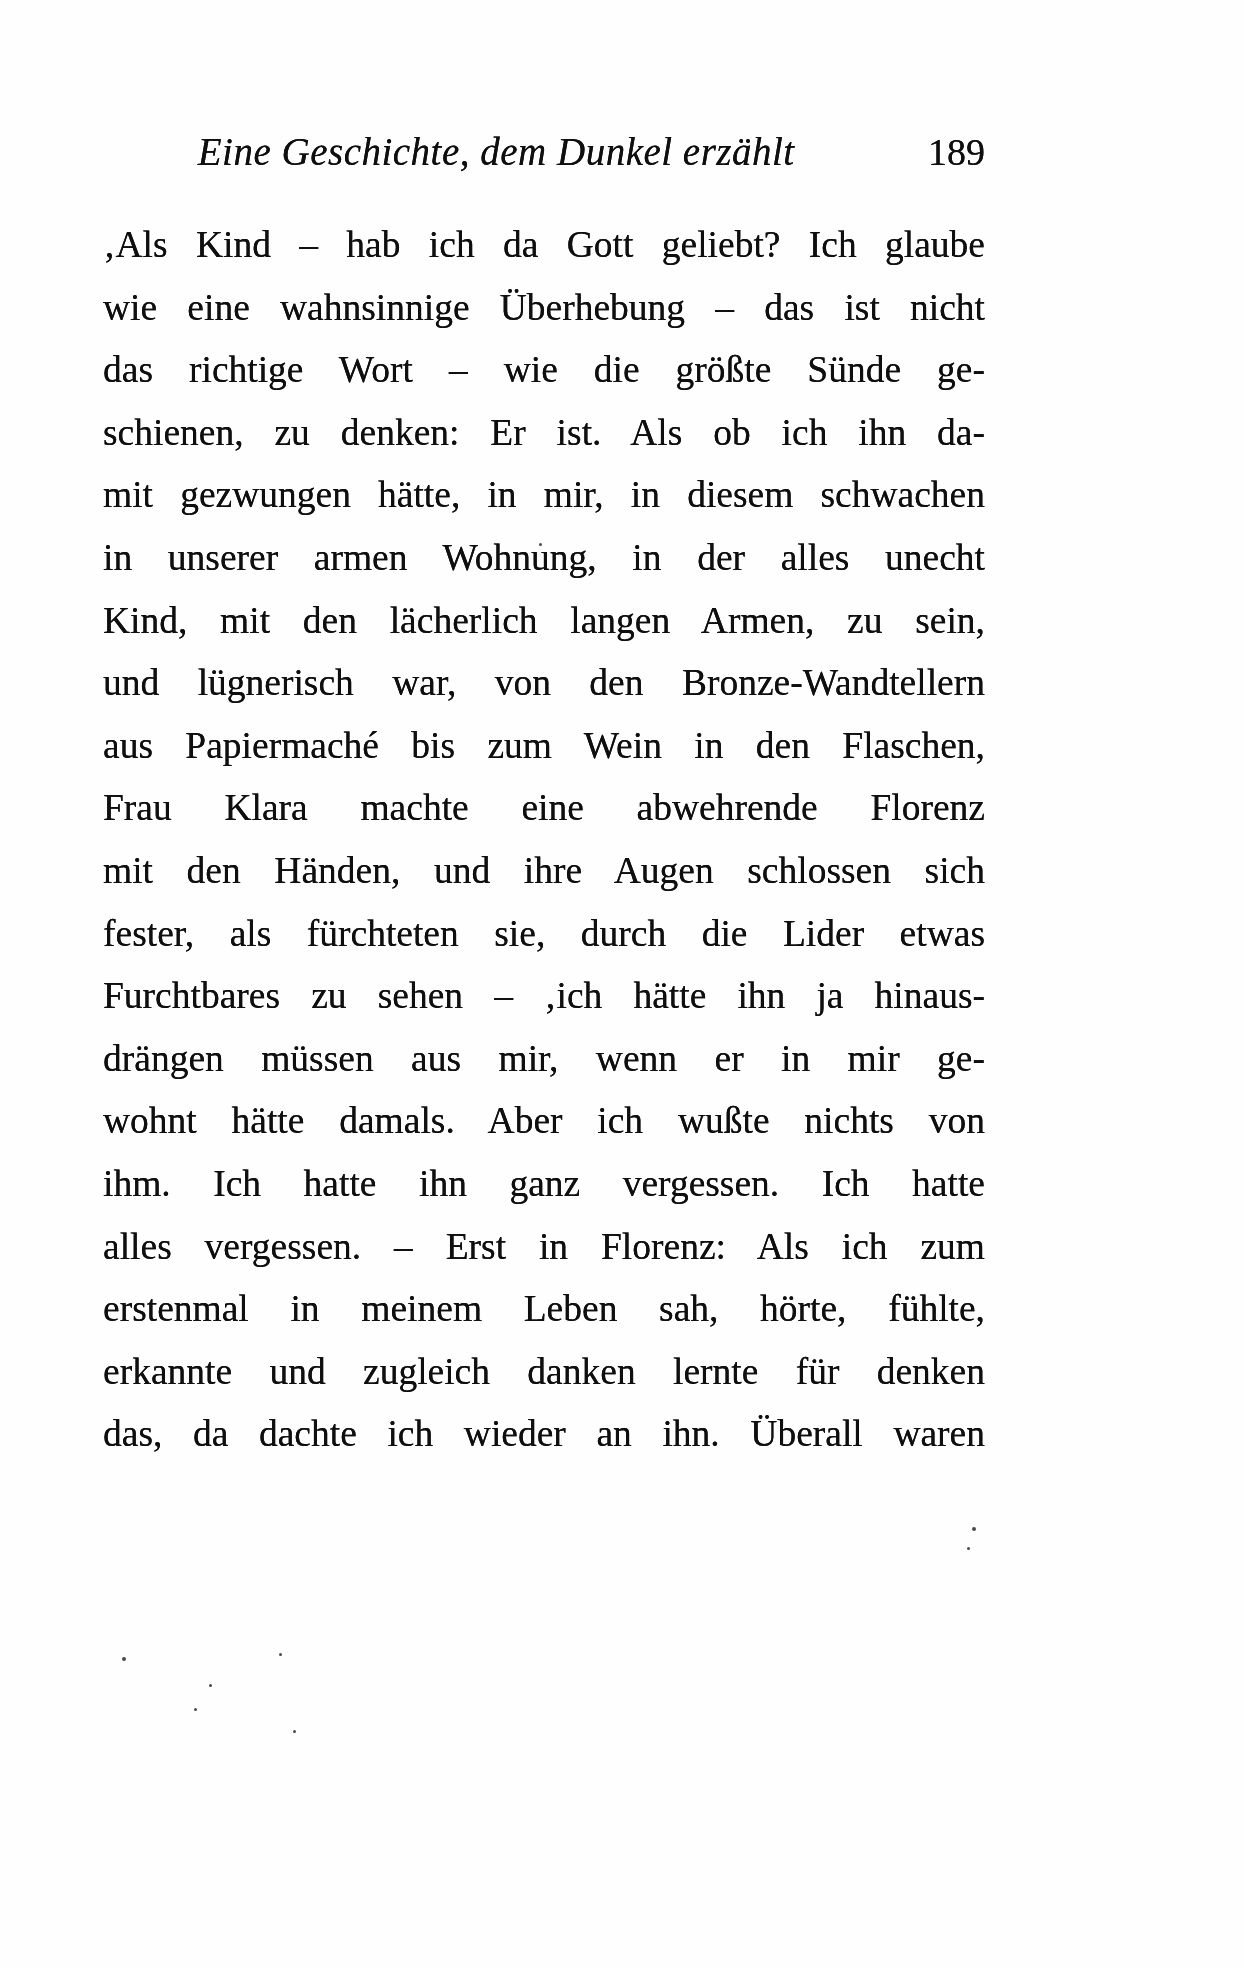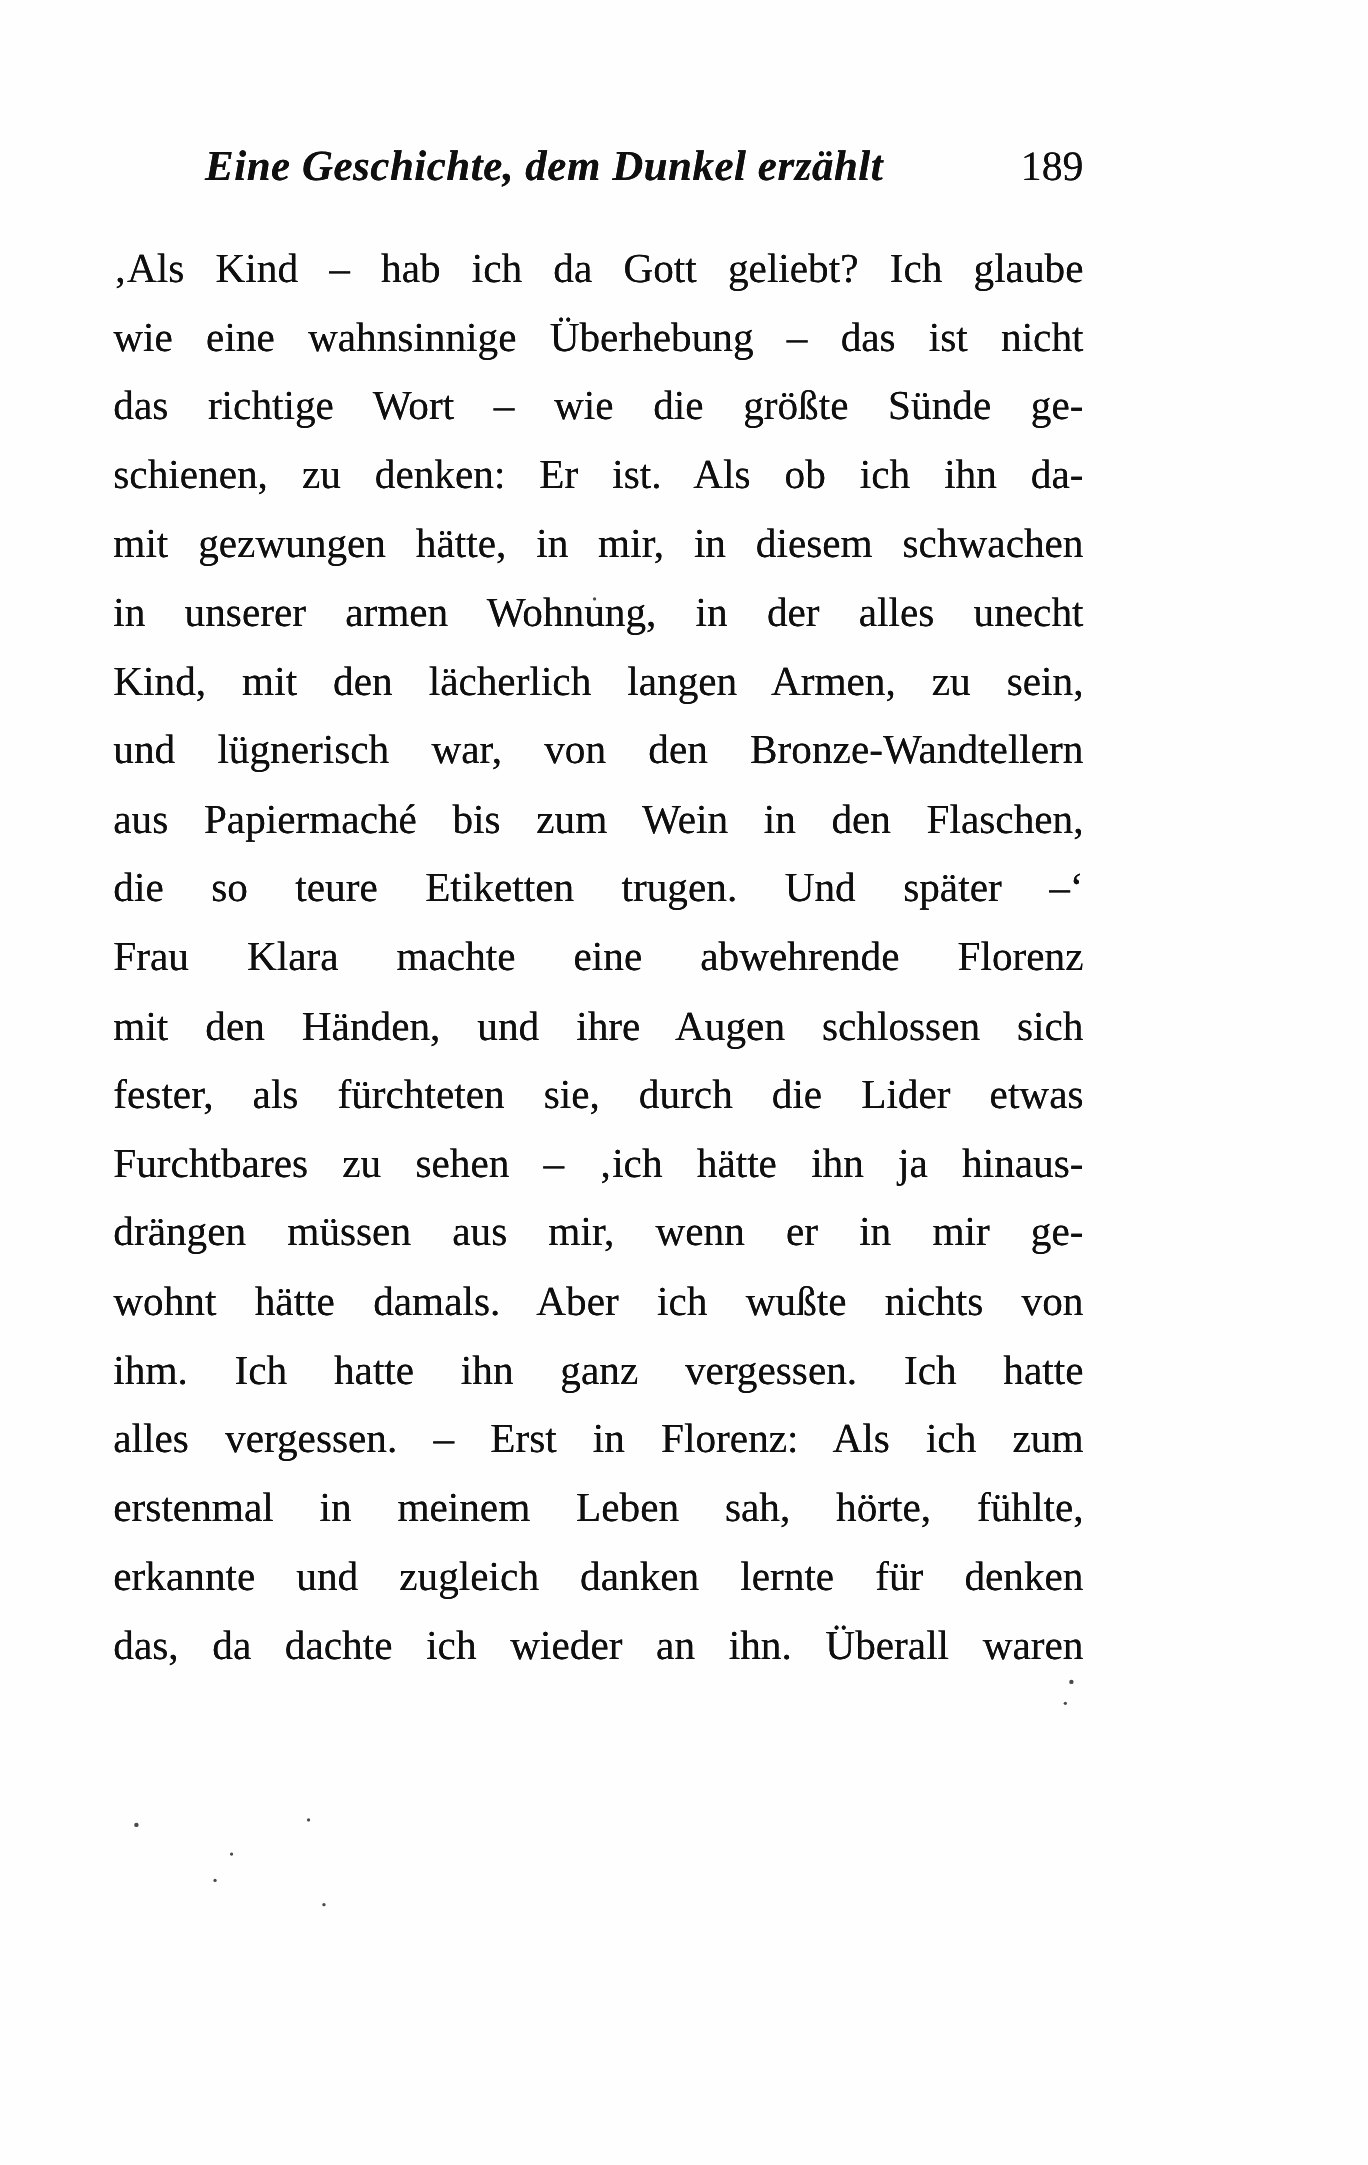--- a/index.html
+++ b/index.html
@@ -26,21 +26,20 @@
   }
   .header-title {
     position: absolute;
     left: 50%;
     transform: translateX(-58%);
     font-style: italic;
     font-size: 39px;
     letter-spacing: 0.5px;
     white-space: nowrap;
     text-shadow: 0 0 0.5px currentColor;
-    font-weight: bold;
   }
   .folio {
     position: absolute;
     right: 0;
     font-size: 38px;
     font-variant-numeric: oldstyle-nums;
     text-shadow: 0 0 0.5px currentColor;
   }
   .text-block {
     position: absolute;
@@ -80,21 +79,20 @@
 
   <div class="text-line">‚Als Kind – hab ich da Gott geliebt? Ich glaube</div>
       <div class="text-line">wie eine wahnsinnige Überhebung – das ist nicht</div>
       <div class="text-line">das richtige Wort – wie die größte Sünde ge-</div>
       <div class="text-line">schienen, zu denken: Er ist. Als ob ich ihn da-</div>
       <div class="text-line">mit gezwungen hätte, in mir, in diesem schwachen</div>
       <div class="text-line">in unserer armen Wohnung, in der alles unecht</div>
       <div class="text-line">Kind, mit den lächerlich langen Armen, zu sein,</div>
       <div class="text-line">und lügnerisch war, von den Bronze-Wandtellern</div>
       <div class="text-line">aus Papiermaché bis zum Wein in den Flaschen,</div>
-      <div class="text-line">die so teure Etiketten trugen. Und später –‘</div>
       <div class="text-line">Frau Klara machte eine abwehrende Florenz</div>
       <div class="text-line">mit den Händen, und ihre Augen schlossen sich</div>
       <div class="text-line">fester, als fürchteten sie, durch die Lider etwas</div>
       <div class="text-line">Furchtbares zu sehen – ‚ich hätte ihn ja hinaus-</div>
       <div class="text-line">drängen müssen aus mir, wenn er in mir ge-</div>
       <div class="text-line">wohnt hätte damals. Aber ich wußte nichts von</div>
       <div class="text-line">ihm. Ich hatte ihn ganz vergessen. Ich hatte</div>
       <div class="text-line">alles vergessen. – Erst in Florenz: Als ich zum</div>
       <div class="text-line">erstenmal in meinem Leben sah, hörte, fühlte,</div>
       <div class="text-line">erkannte und zugleich danken lernte für denken</div>

